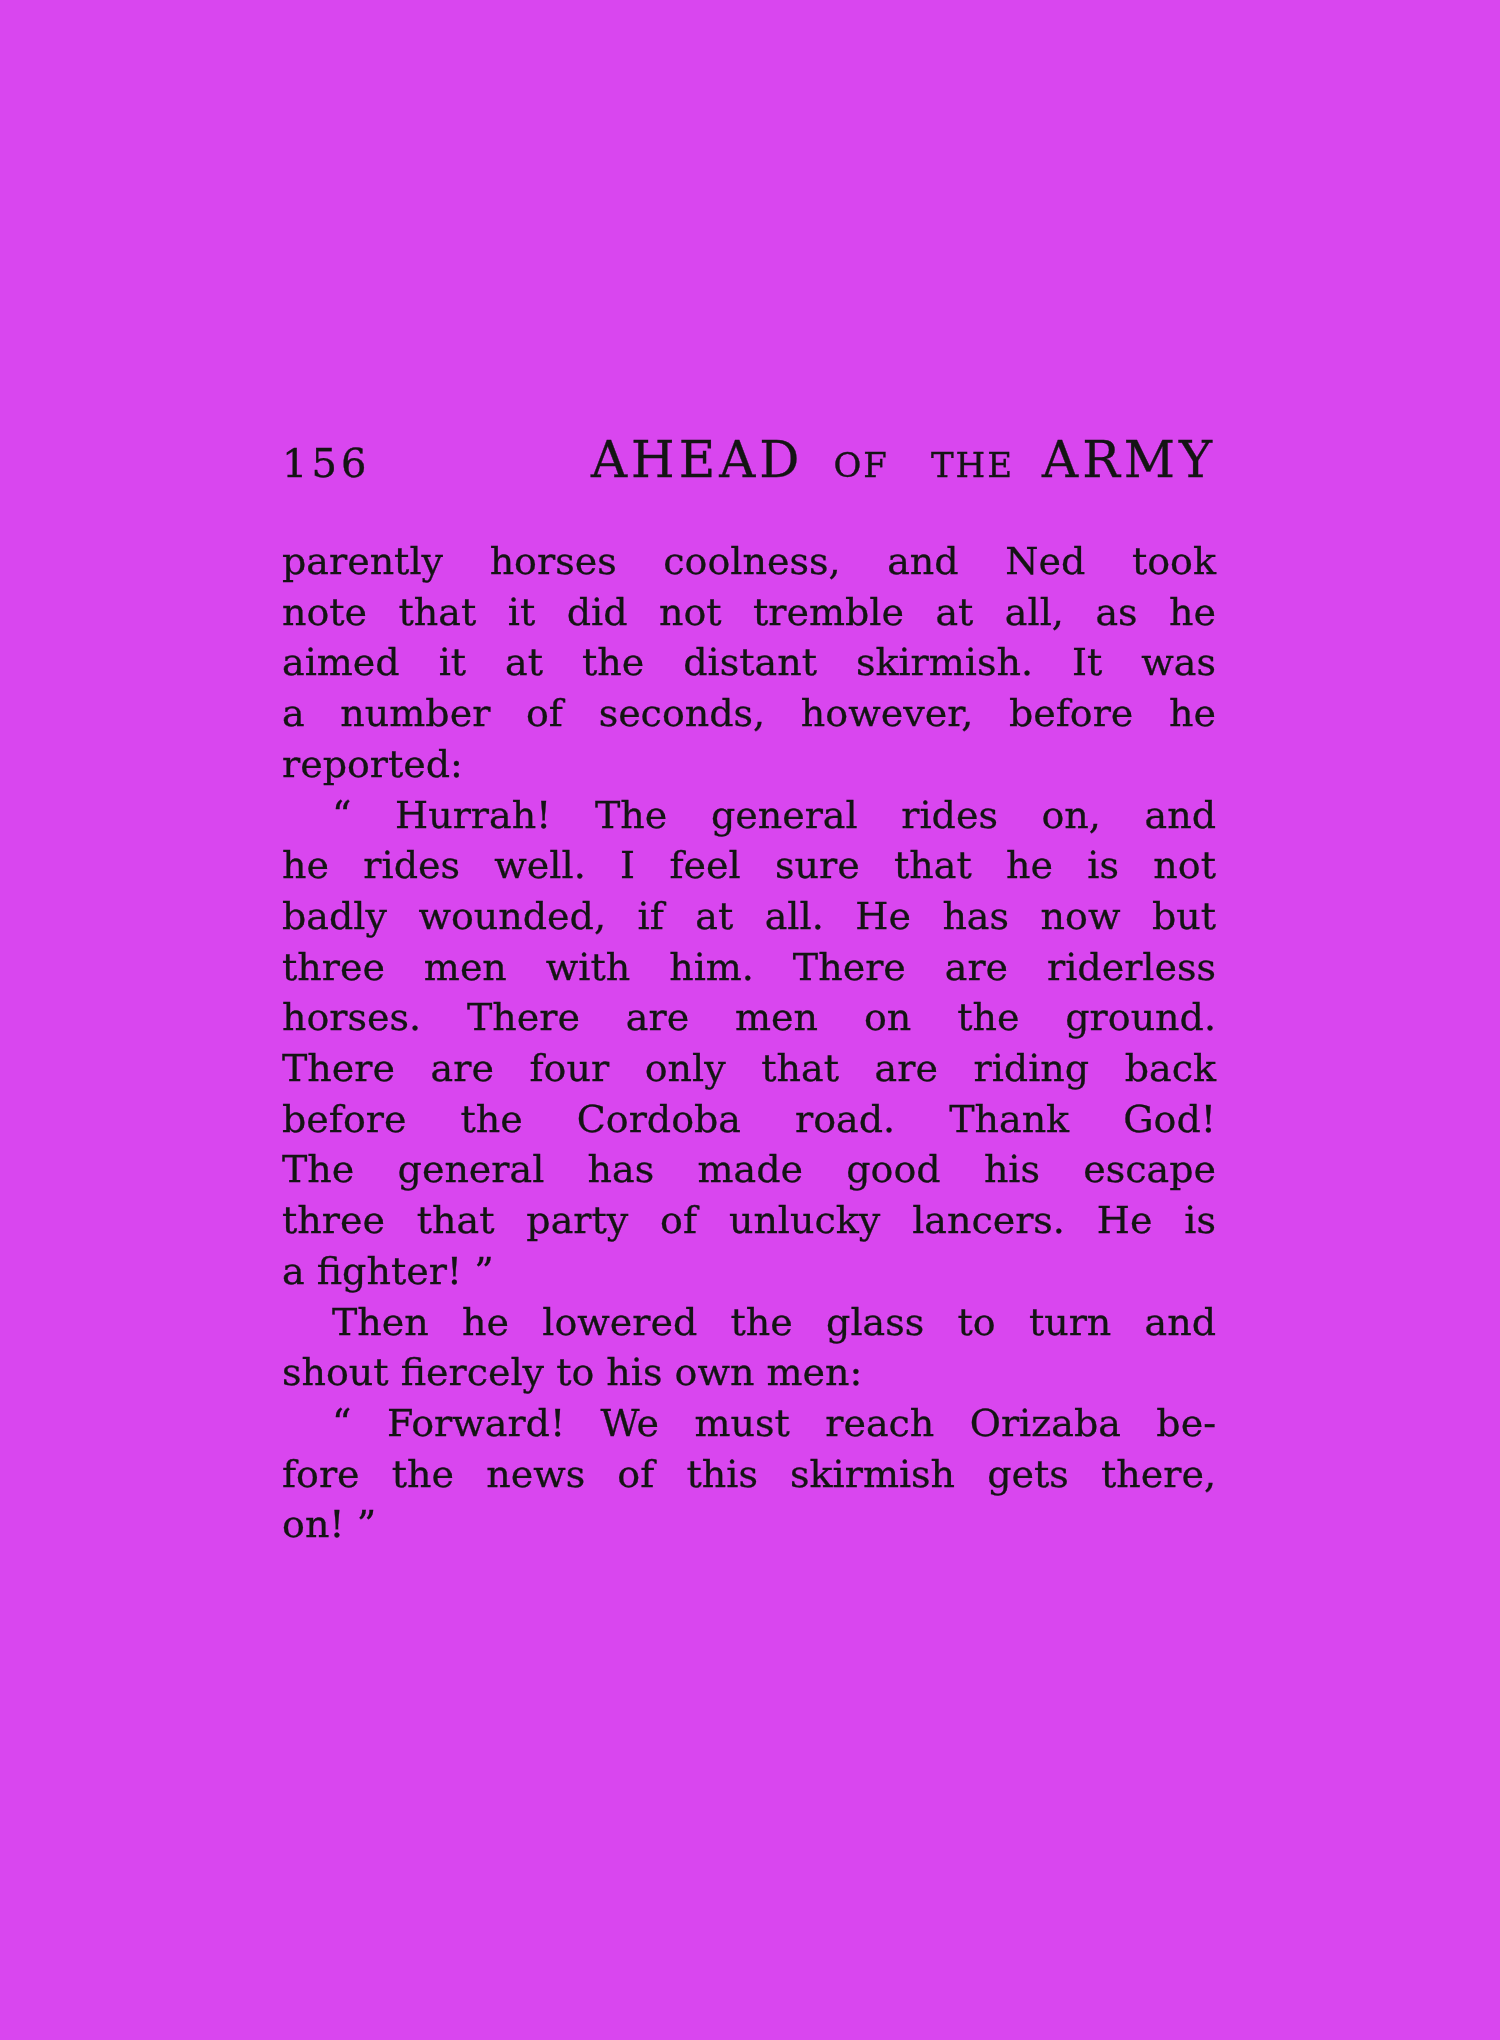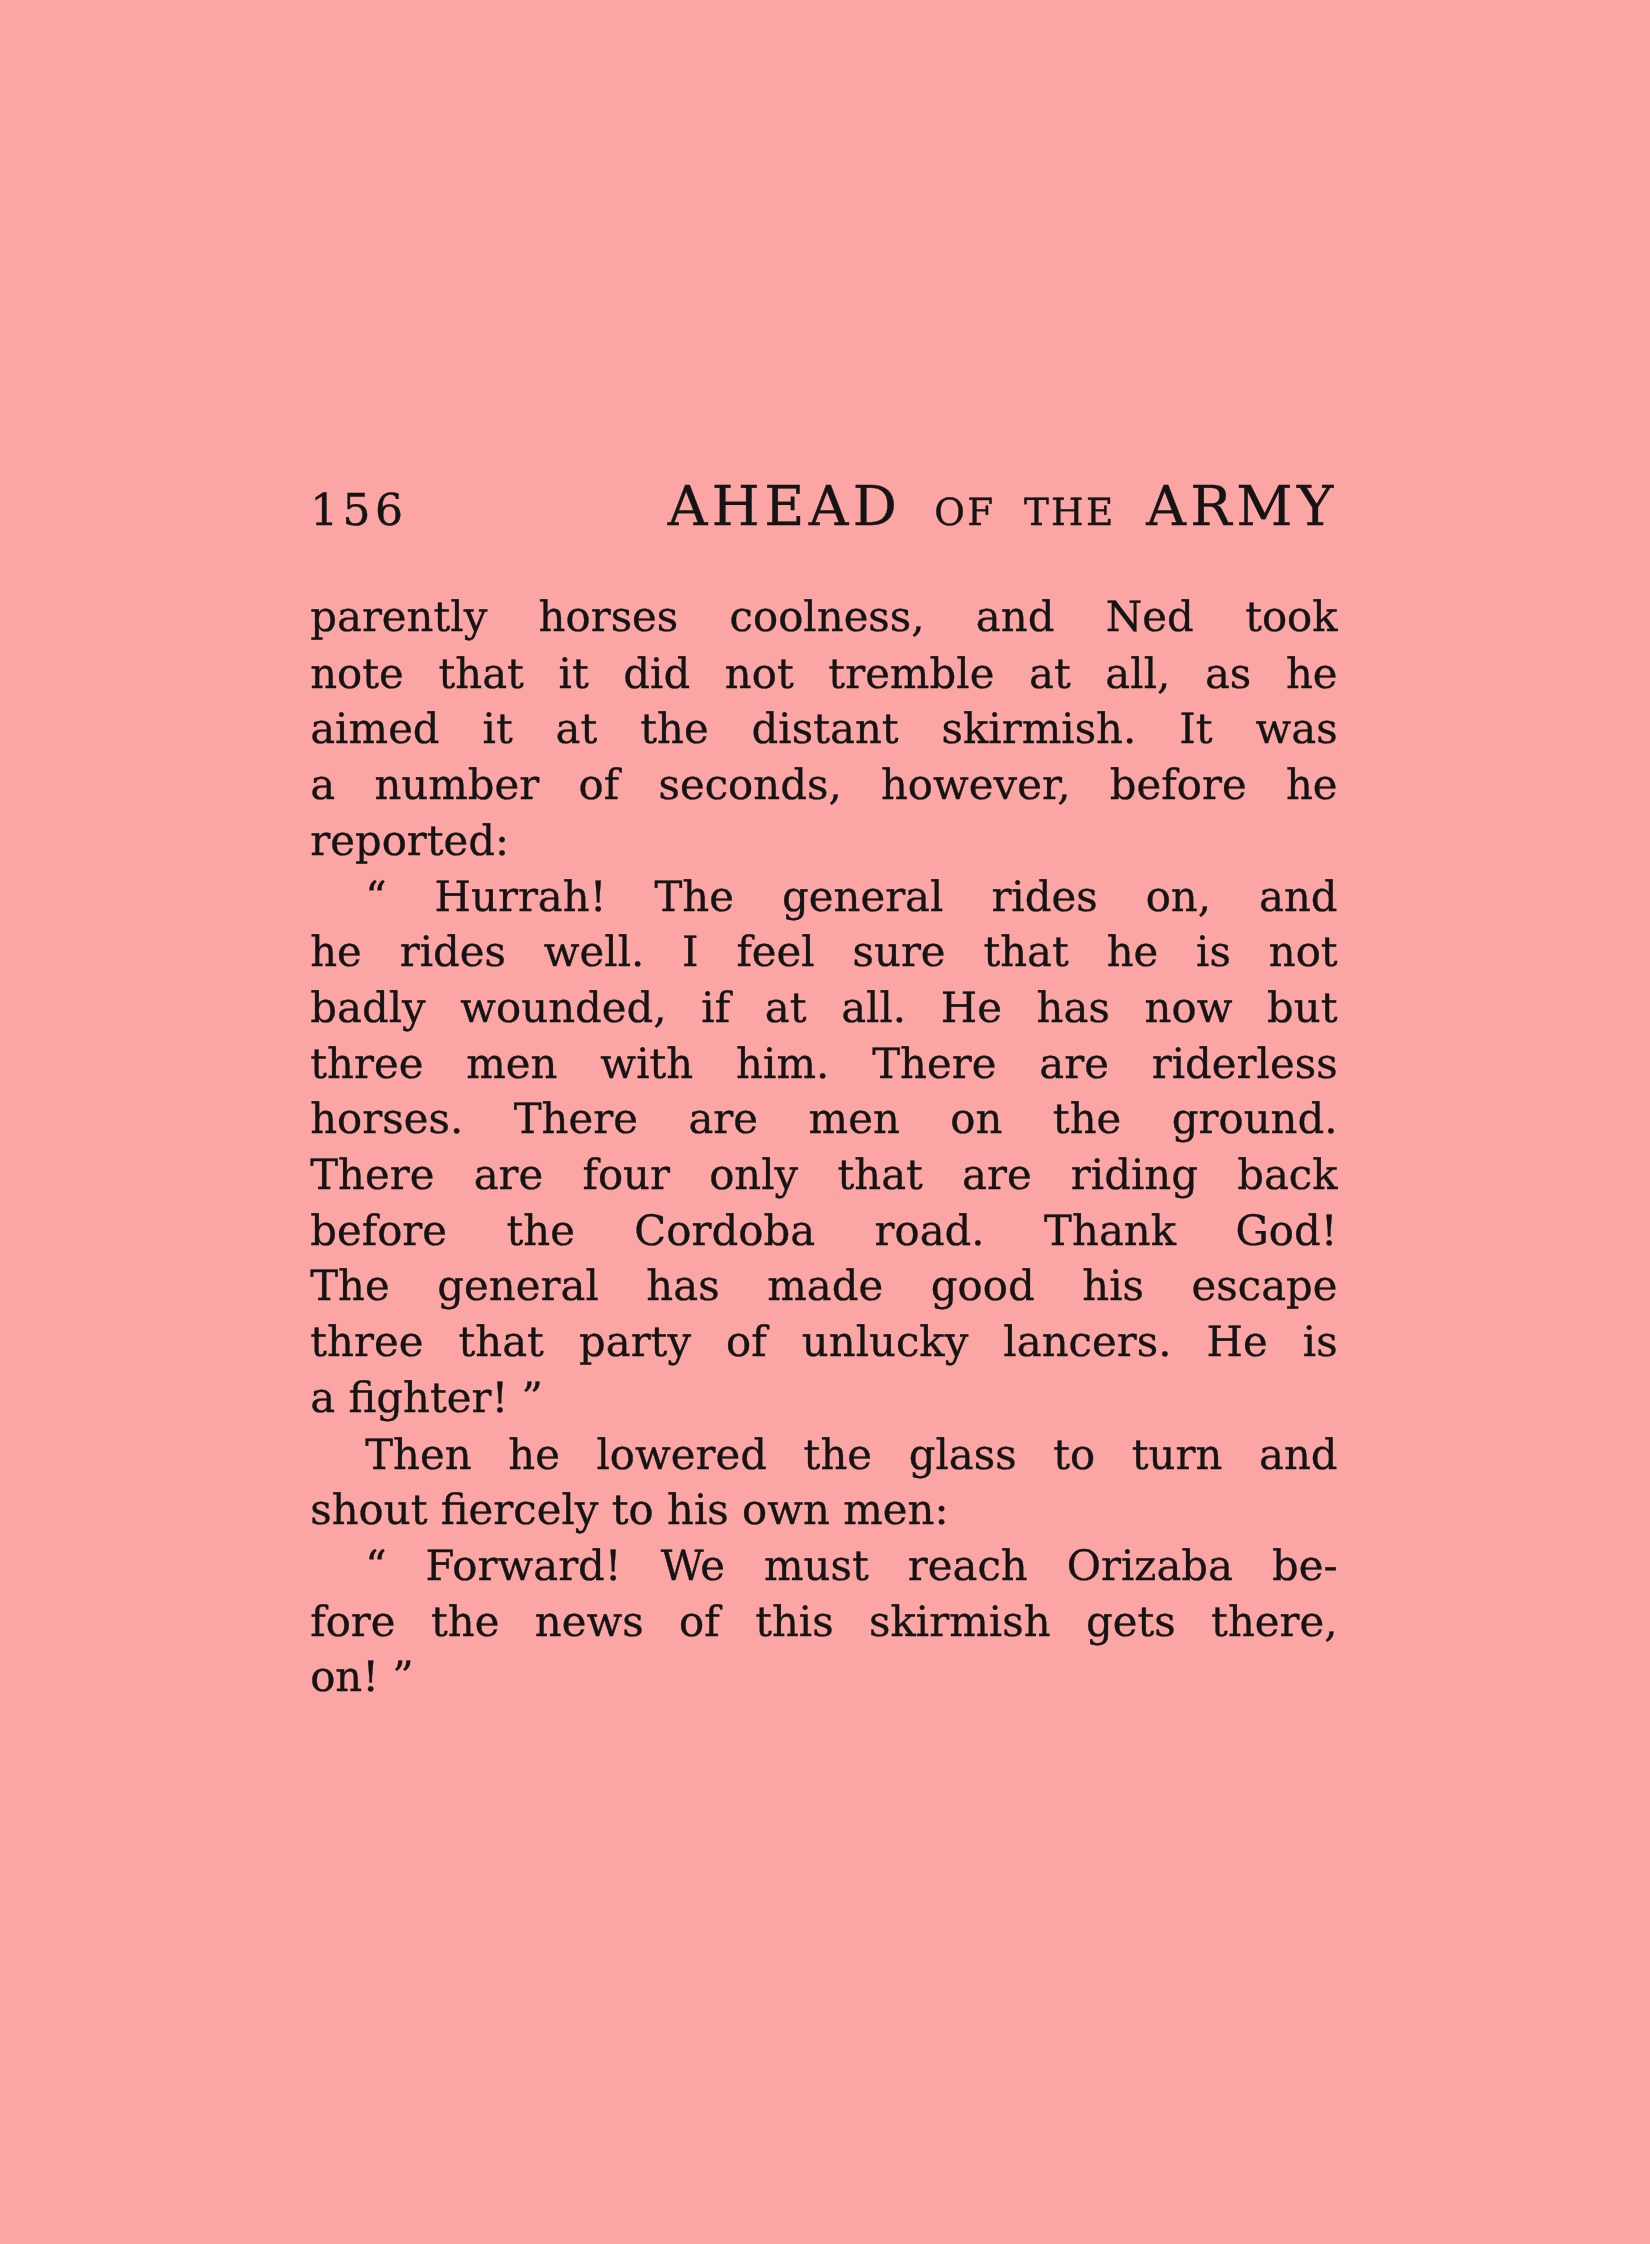--- a/index.html
+++ b/index.html
@@ -11,21 +11,21 @@
     height: 2040px;
     background: #ffffff;
     position: relative;
     font-family: "DejaVu Serif", "Liberation Serif", serif;
     color: #141414;
     overflow: hidden;
   }
   .page {
     position: absolute;
     inset: 0;
-    background: #fca5a5;
+    background: #d946ef;
   }
   
   .running-head {
     position: absolute;
     top: 433px;
     left: 282px;
     right: 284px;
     display: flex;
     justify-content: space-between;
     align-items: baseline;
@@ -43,21 +43,21 @@
     font-size: 50px;
     letter-spacing: 4px;
     line-height: 54px;
     margin-left: 48px;
   }
   .title .small {
     font-size: 34px;
     letter-spacing: 2px;
   }
   .title .sp1 { margin-left: 30px; }
-  .title .sp2 { margin-left: 26px; }
+  .title .sp2 { margin-left: 42px; }
   .title .sp3 { margin-left: 28px; }
   
   .text-block {
     position: absolute;
     top: 536px;
     left: 282px;
     width: 934px;
     -webkit-text-stroke: 0.3px #141414;
   }
   .line {

